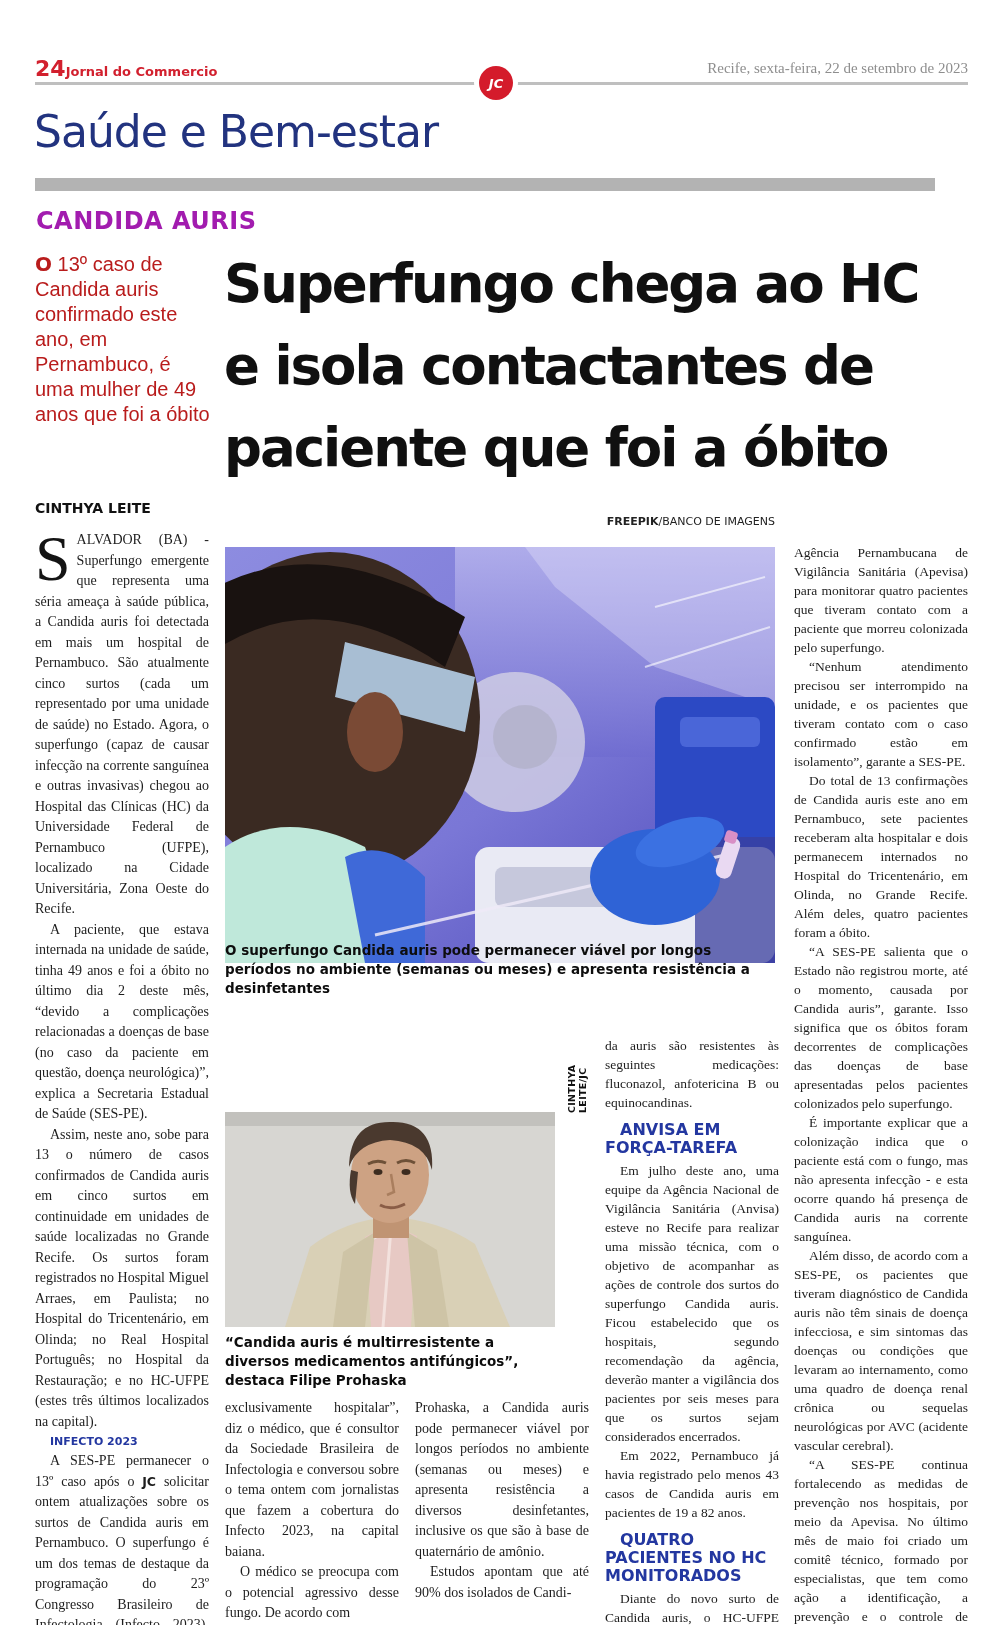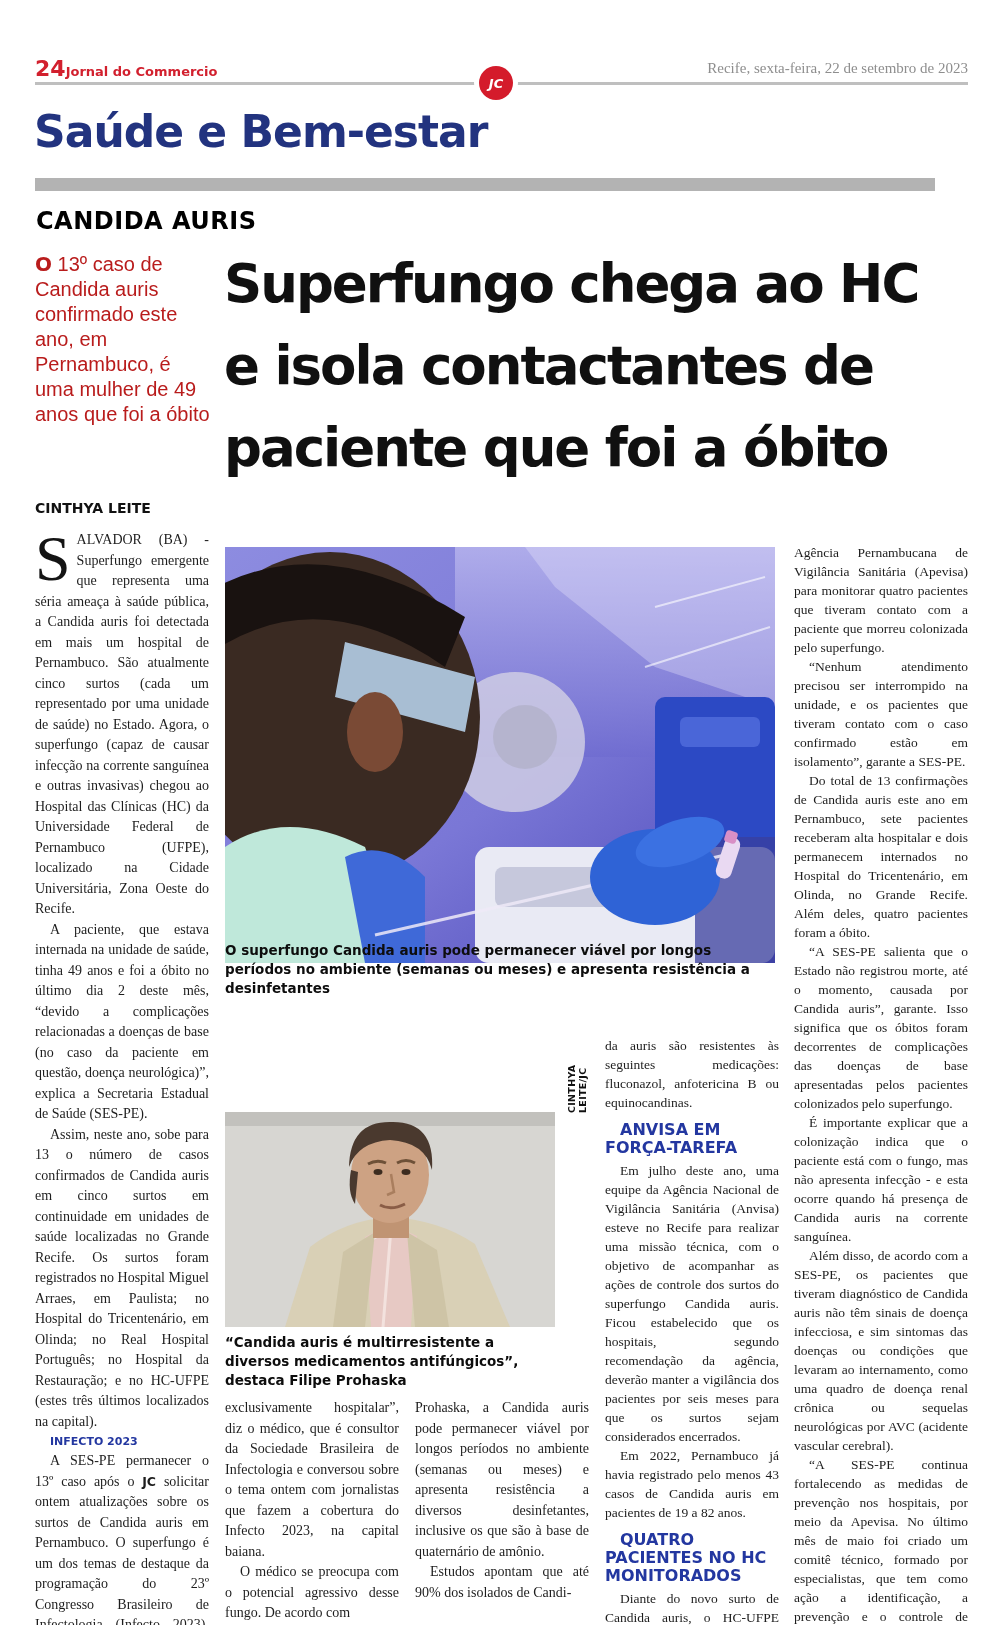--- a/index.html
+++ b/index.html
@@ -13,24 +13,24 @@
   .hdr-date{position:absolute;right:34px;top:60px;font-size:15px;color:#8e8e8e;
             font-family:Liberation Serif, serif;margin-left:18px;}
   .hdr-rule{position:absolute;left:35px;top:82px;width:933px;height:3px;background:#bfbfbf;}
   .jc-logo{position:absolute;left:479px;top:66px;width:34px;height:34px;border-radius:50%;
            background:#d41b2b;box-shadow:0 0 0 5px #fff;display:flex;align-items:center;justify-content:center;}
   .jc-logo span{color:#fff;font-weight:bold;font-style:italic;font-size:13px;
                 font-family:"DejaVu Sans",sans-serif;}
 
   
   .section-title{position:absolute;left:34px;top:106px;font-family:"DejaVu Sans",sans-serif;
-                 font-weight:bold;font-size:44px;letter-spacing:-1px;color:#22337f;}
+                 font-weight:normal;font-size:44px;letter-spacing:-1px;color:#22337f;}
   .gray-band{position:absolute;left:35px;top:178px;width:900px;height:13px;background:#b3b3b3;}
   .kicker{position:absolute;left:36px;top:207px;font-family:"DejaVu Sans",sans-serif;
-          font-weight:bold;font-size:24px;letter-spacing:.5px;color:#000000;}
+          font-weight:bold;font-size:24px;letter-spacing:.5px;color:#a21caf;}
 
   
   .deck{position:absolute;left:35px;top:252px;width:180px;font-size:20px;line-height:25px;
         color:#b91c1c;font-family:"Liberation Sans",sans-serif;}
   .deck b{font-family:"DejaVu Sans",sans-serif;}
   .headline{position:absolute;left:224px;top:243px;width:712px;font-family:"DejaVu Sans",sans-serif;
             font-weight:bold;font-size:53px;line-height:82px;letter-spacing:-2px;color:#101010;}
   .byline{position:absolute;left:35px;top:500px;font-family:"DejaVu Sans",sans-serif;
           font-weight:bold;font-size:14px;color:#111;}
 
@@ -82,20 +82,21 @@
   </div>
 
   <div class="section-title">Saúde e Bem-estar</div>
   <div class="gray-band"></div>
   <div class="kicker">CANDIDA AURIS</div>
 
   <div class="deck"><b>O</b><span> 13º caso de Candida auris confirmado este ano, em Pernambuco, é uma mulher de 49 anos que foi a óbito</span></div>
   <h1 class="headline" style="margin:0;">Superfungo chega ao HC e isola contactantes de paciente que foi a óbito</h1>
   <div class="byline">CINTHYA LEITE</div>
 
+  <div class="credit1"><b>FREEPIK</b><span>/BANCO DE IMAGENS</span></div>
   <div class="photo1">
     <svg width="550" height="416" viewBox="0 0 550 416">
       <defs>
         <linearGradient id="g1" x1="0" y1="0" x2="1" y2="1">
           <stop offset="0" stop-color="#8d8ce0"></stop>
             <stop offset=".55" stop-color="#7a77d6"></stop>
             <stop offset="1" stop-color="#4a47b8"></stop>
         </linearGradient>
         <linearGradient id="g2" x1="0" y1="0" x2="0" y2="1">
           <stop offset="0" stop-color="#b9b6ee"></stop>

